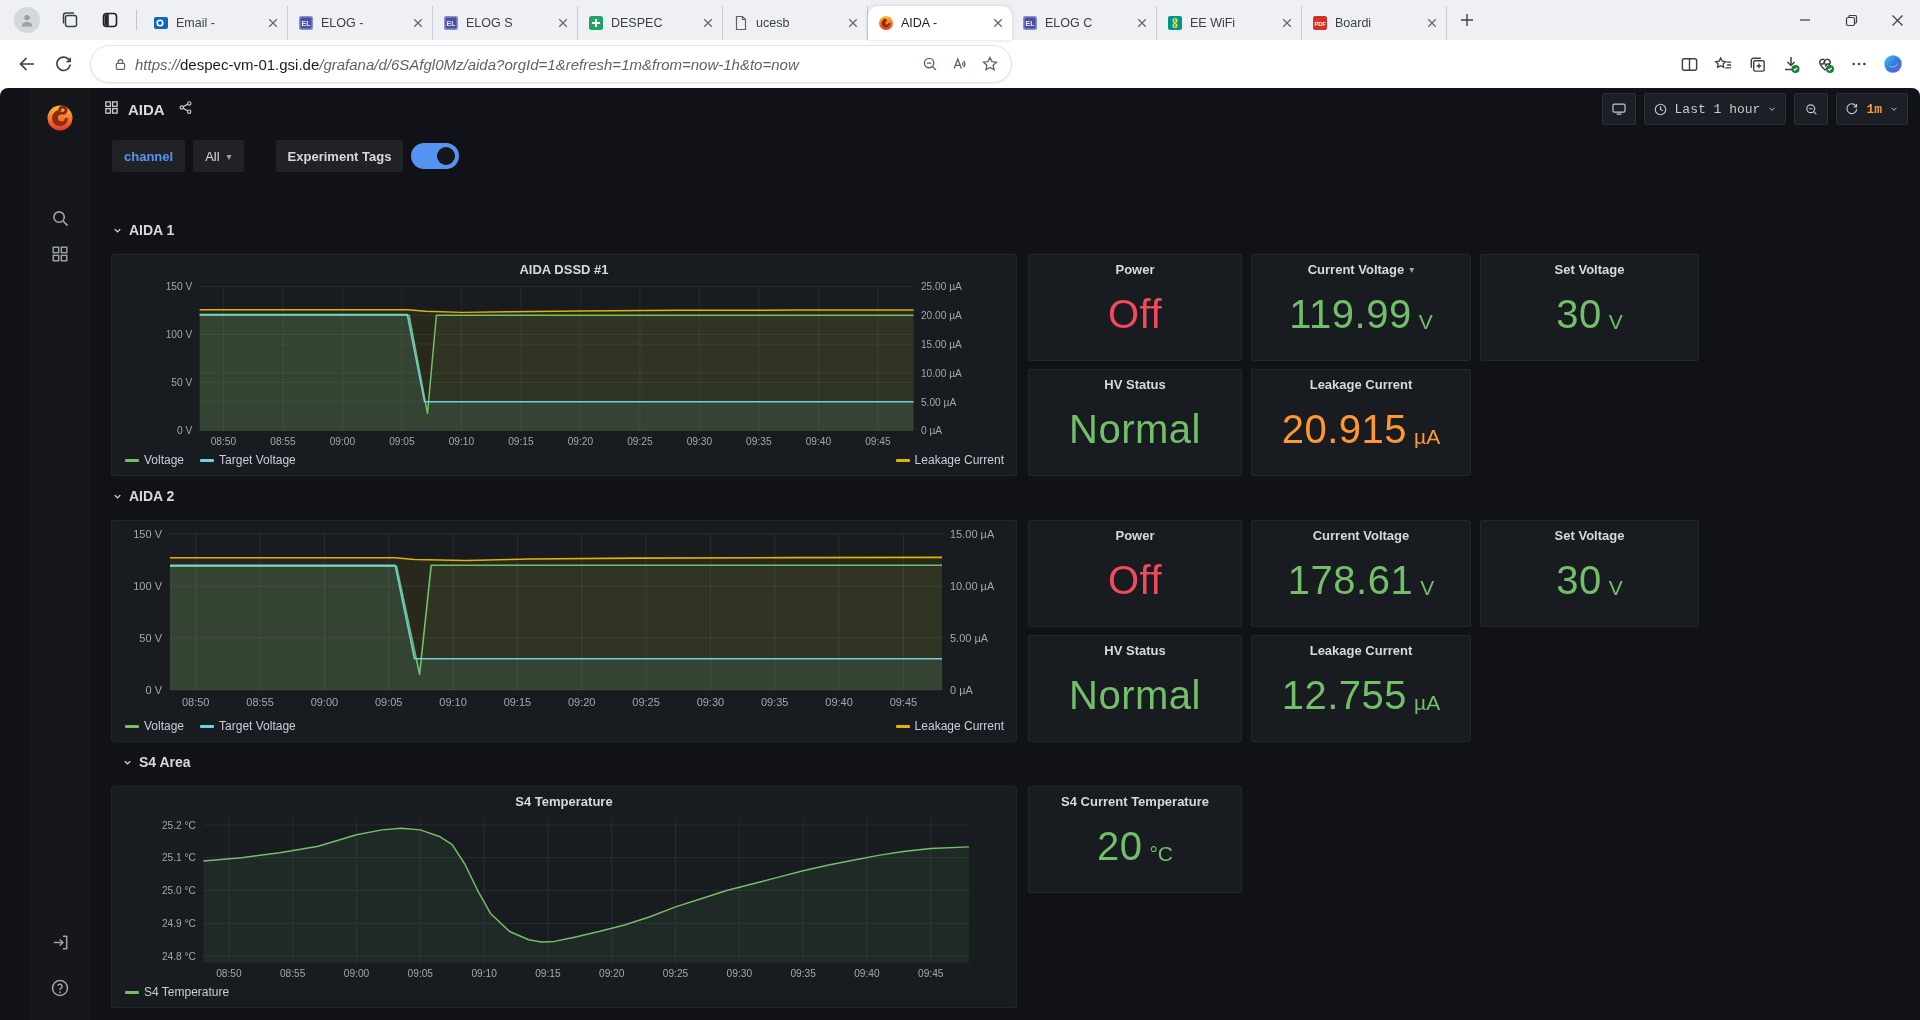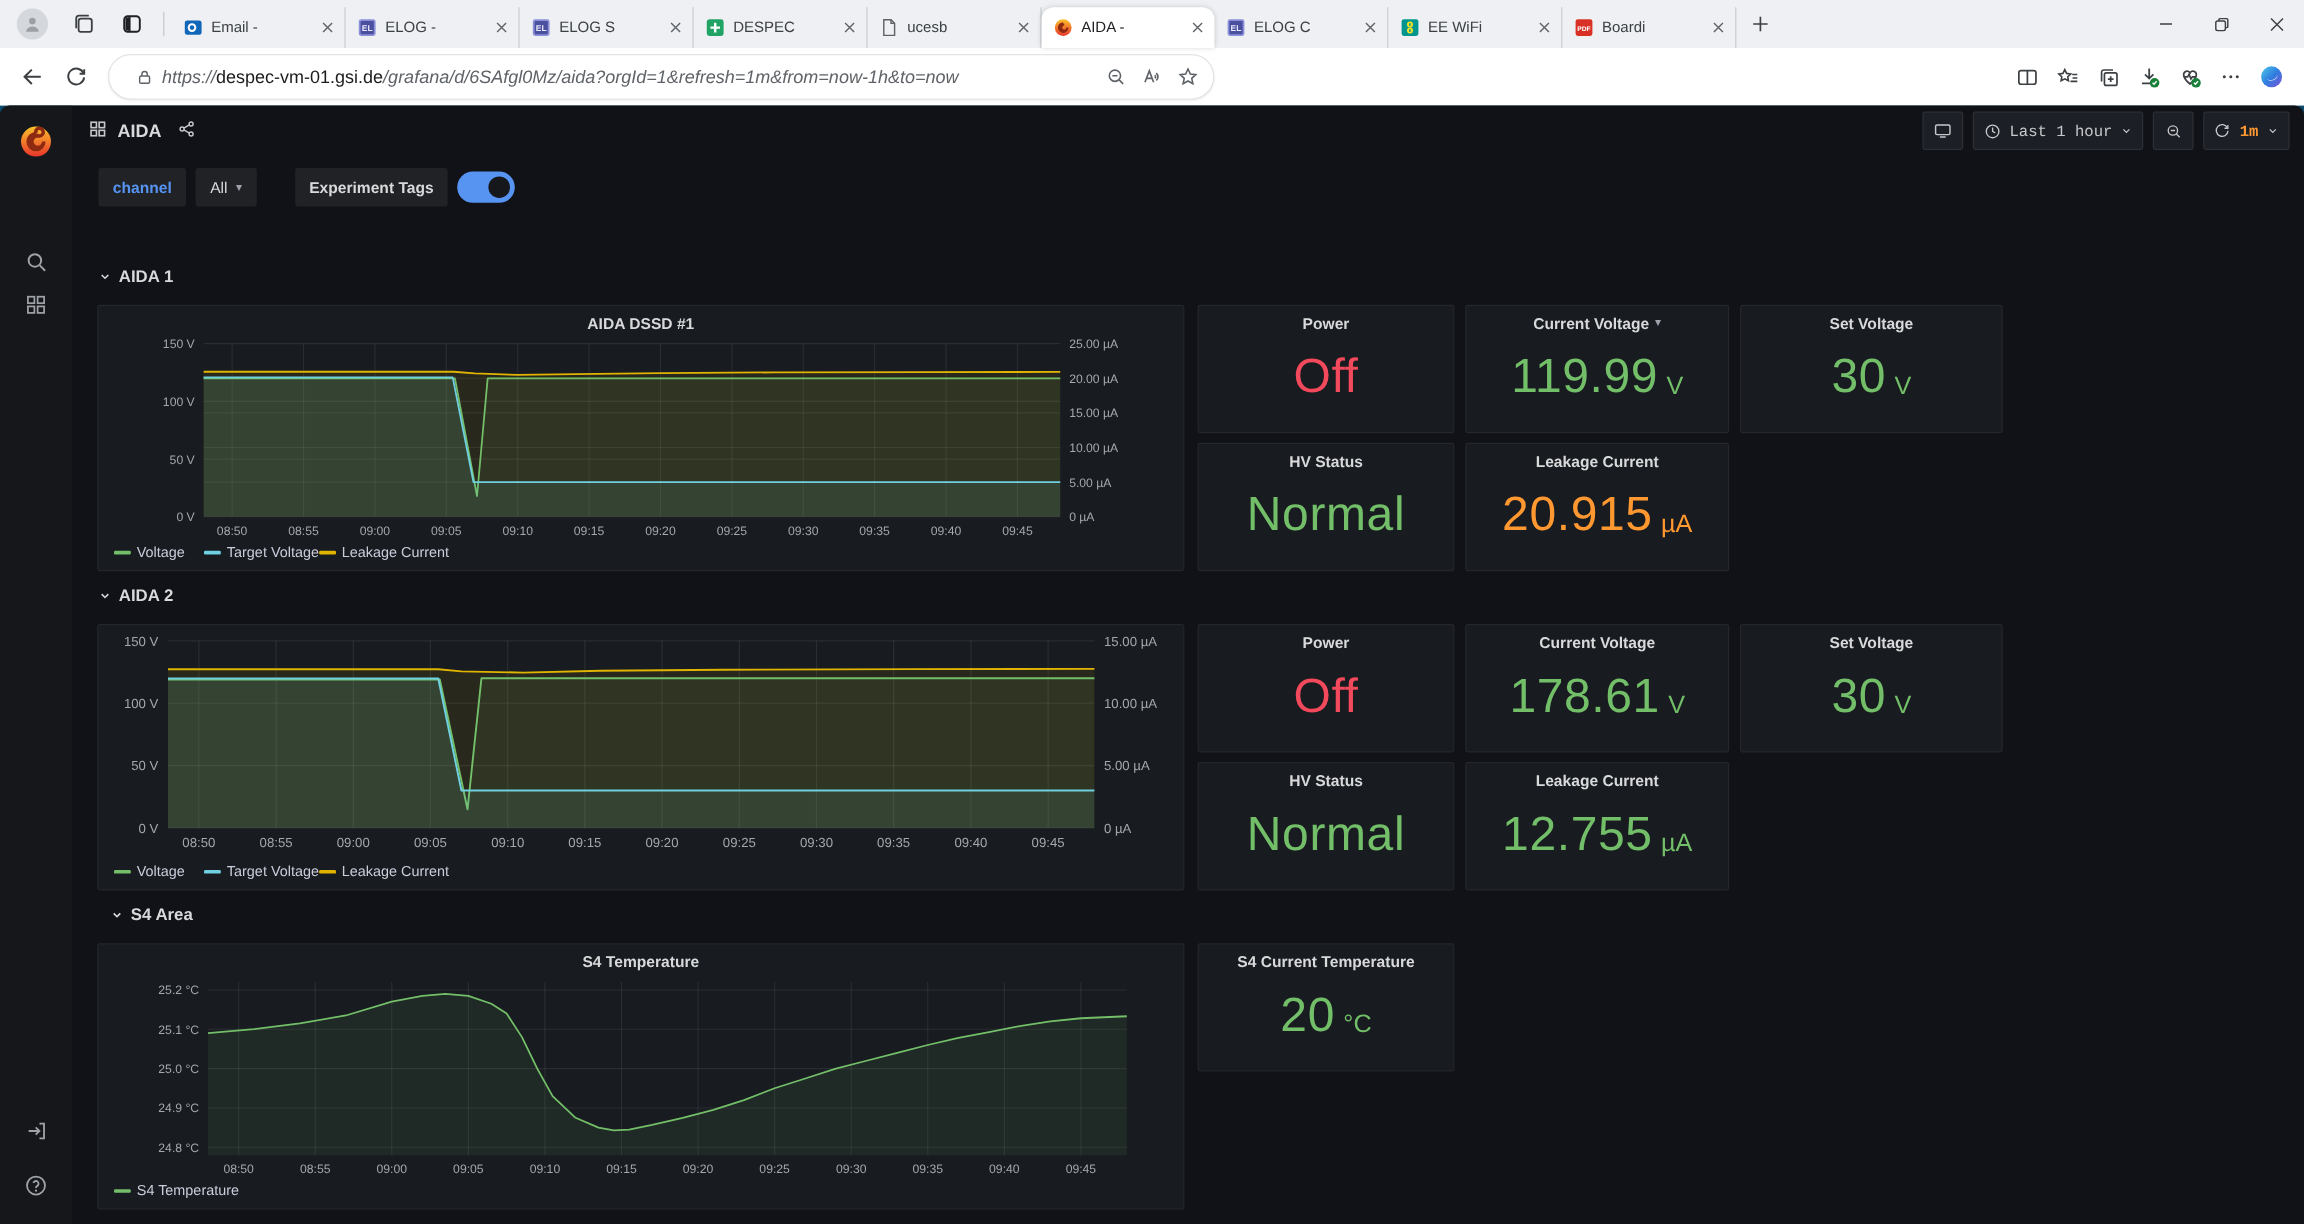--- a/index.html
+++ b/index.html
@@ -1,16 +1,16 @@
 <!DOCTYPE html>
 <html><head>
 <meta charset="utf-8">
 <style>
   html,body{margin:0;padding:0;background:#e8eaed;font-family:"Liberation Sans","DejaVu Sans",sans-serif;}
-  .app{width:1920px;height:1020px;position:relative;overflow:hidden;background:#0c4a6e;}
+  .app{width:1920px;height:1020px;position:relative;overflow:hidden;background:#ffffff;}
 
   
   .tabstrip{height:40px;background:#eef0f3;display:flex;align-items:center;position:relative;}
   .chrome-btn{width:40px;height:40px;display:flex;align-items:center;justify-content:center;flex:0 0 auto;}
   .avatar{width:26px;height:26px;border-radius:50%;background:#d4d7db;margin:0 10px 0 14px;display:flex;align-items:center;justify-content:center;flex:0 0 auto;}
   .strip-sep{width:1px;height:20px;background:#c3c7cc;margin:0 6px;flex:0 0 auto;}
   #tabs{display:flex;align-items:flex-end;height:40px;flex:0 1 auto;min-width:0;}
   .tab{width:128px;height:34px;display:flex;align-items:center;gap:7px;padding:0 6px 0 10px;font-size:12.5px;color:#3c4043;position:relative;flex:0 1 auto;min-width:0;cursor:default;}
   .tab:not(.active){border-right:1px solid #c9ccd1;}
   .tab.active{background:#fff;border-radius:10px 10px 0 0;color:#202124;box-shadow:0 0 4px rgba(0,0,0,.15);z-index:2;border-right:none;}
@@ -24,21 +24,21 @@
   .addressbar{height:48px;background:#fff;display:flex;align-items:center;padding:0 10px;gap:2px;}
   .nav-ic{width:34px;height:34px;display:flex;align-items:center;justify-content:center;border-radius:6px;flex:0 0 auto;}
   .urlpill{height:36px;flex:0 1 900px;margin:0 8px;background:#fff;border:1px solid #e1e3e6;box-shadow:0 1px 2px rgba(0,0,0,.08);border-radius:20px;display:flex;align-items:center;padding:0 6px 0 14px;min-width:0;}
   .urltext{font-size:15px;white-space:nowrap;overflow:hidden;min-width:0;flex:1;}
   .urltext .host{color:#1b1c1e;}
   .urltext .proto,.urltext .path{color:#5f6368;font-style:italic;}
   .pill-ic{width:30px;height:30px;display:flex;align-items:center;justify-content:center;flex:0 0 auto;}
   .bar-right{display:flex;align-items:center;margin-left:auto;}
 
   
-  .content{position:absolute;top:88px;left:0;right:0;bottom:0;background:#111217;border-radius:8px 8px 0 0;overflow:hidden;display:flex;}
+  .content{position:absolute;top:88px;left:0;right:0;bottom:0;background:#111217;border-radius:8px 8px 0 0;overflow:hidden;display:flex;padding-left:30px;}
   .sidebar{width:60px;background:#16171b;flex:0 0 auto;display:flex;flex-direction:column;align-items:center;position:relative;}
   .side-ic{width:40px;height:36px;display:flex;align-items:center;justify-content:center;}
   .logo{margin-top:8px;width:44px;height:44px;display:flex;align-items:center;justify-content:center;}
   .side-bottom{position:absolute;bottom:14px;display:flex;flex-direction:column;align-items:center;gap:10px;}
 
   .dash{position:relative;flex:1;}
   .gheader{position:absolute;top:0;left:0;right:0;height:42px;display:flex;align-items:center;padding:0 12px 0 14px;}
   .gtitle{display:flex;align-items:center;gap:9px;color:#d8d9da;font-size:15px;font-weight:600;}
   .gh-right{margin-left:auto;display:flex;gap:8px;align-items:center;}
   .gbtn{height:30px;background:#1c1f26;border:1px solid #2c2f36;border-radius:2px;display:flex;align-items:center;justify-content:center;color:#c7c8cb;font-size:13px;gap:7px;padding:0 8px;font-family:Liberation Mono, monospace;}
@@ -52,21 +52,21 @@
   .chip .caret{margin-left:7px;color:#9da2ab;font-size:10px;}
   .toggle{width:48px;height:26px;border-radius:14px;background:#5794f2;position:relative;}
   .toggle::after{content:"";position:absolute;right:4px;top:4px;width:18px;height:18px;border-radius:50%;background:#16171b;}
 
   .section-h{position:absolute;display:flex;align-items:center;gap:6px;color:#d8d9da;font-size:14px;font-weight:700;}
 
   .panel{position:absolute;background:#181b1f;border:1px solid #24262c;border-radius:2px;display:flex;flex-direction:column;box-sizing:border-box;}
   .panel-title{text-align:center;font-size:13px;font-weight:600;color:#d8d9da;padding:7px 0 2px;display:flex;justify-content:center;align-items:center;gap:5px;}
   .pcaret{color:#9da2ab;font-size:10px;}
   svg.plot{flex:1;width:100%;display:block;}
-  .legend{display:flex;align-items:center;padding:2px 12px 8px 13px;font-size:12px;color:#ccccdc;}
+  .legend{display:flex;justify-content:space-between;align-items:center;padding:2px 12px 8px 13px;font-size:12px;color:#ccccdc;}
   .lgrp{display:flex;gap:16px;}
   .key{display:flex;align-items:center;gap:5px;white-space:nowrap;}
   .key i{display:inline-block;width:14px;height:3px;border-radius:1px;}
   .stat-value{flex:1;display:flex;align-items:center;justify-content:center;gap:7px;font-weight:500;padding-bottom:10px;}
   .stat-num{font-size:40px;letter-spacing:.5px;}
   .stat-unit{font-size:21px;align-self:center;margin-top:14px;}
   .stat-unit:empty{display:none;}
   svg text.tick{font-family:"Liberation Sans","DejaVu Sans",sans-serif;font-size:11px;fill:#a3a7ae;}
 </style>
 </head>

